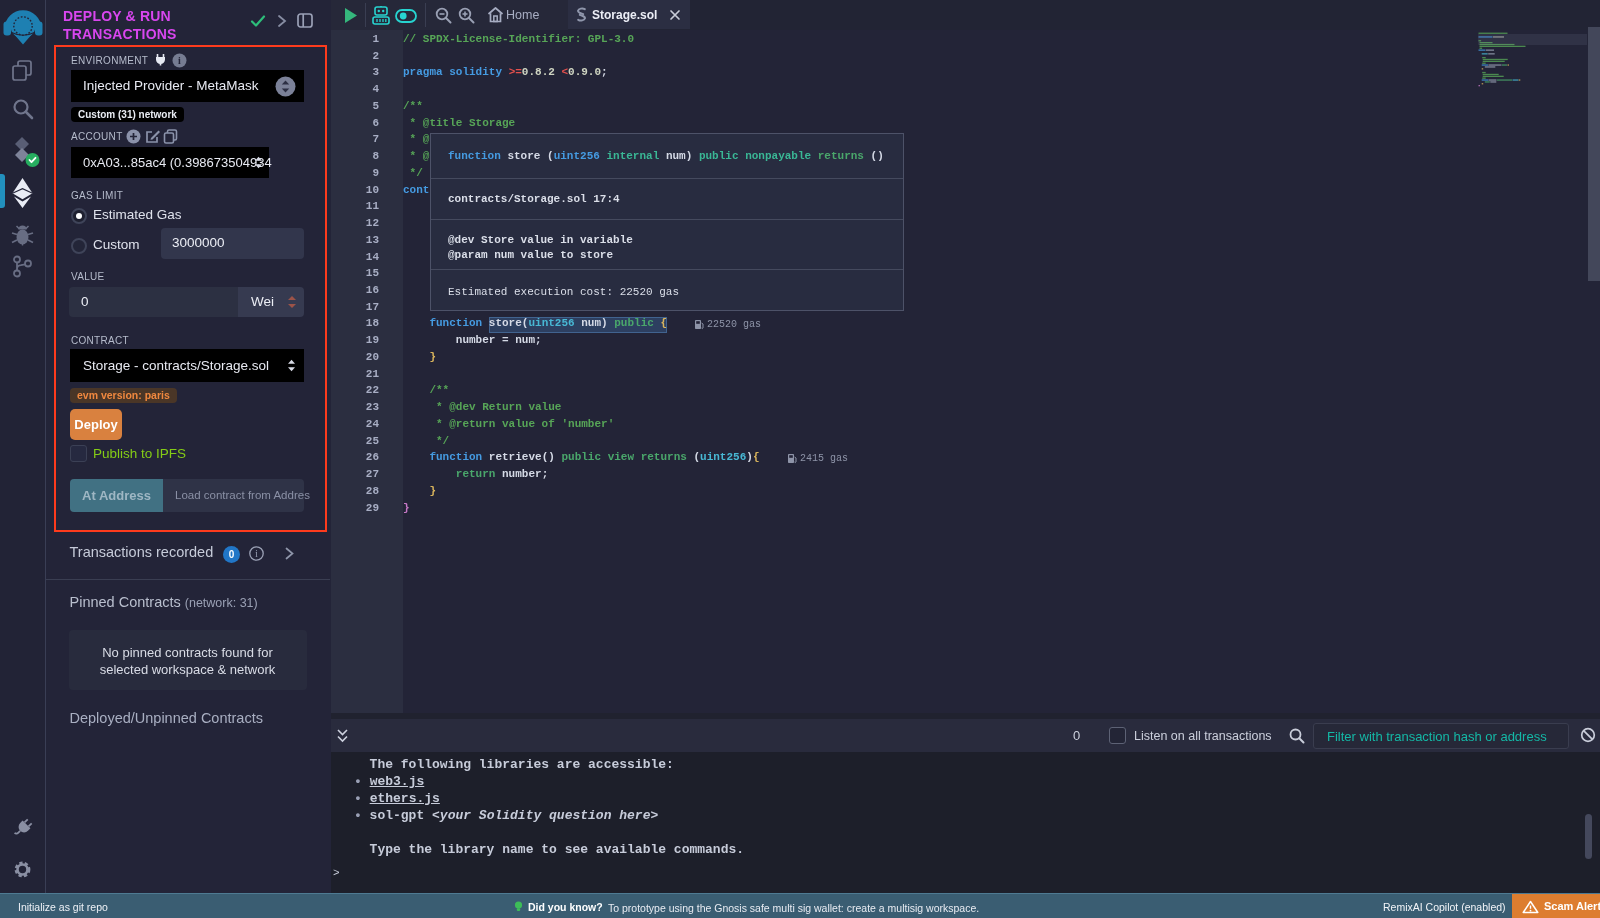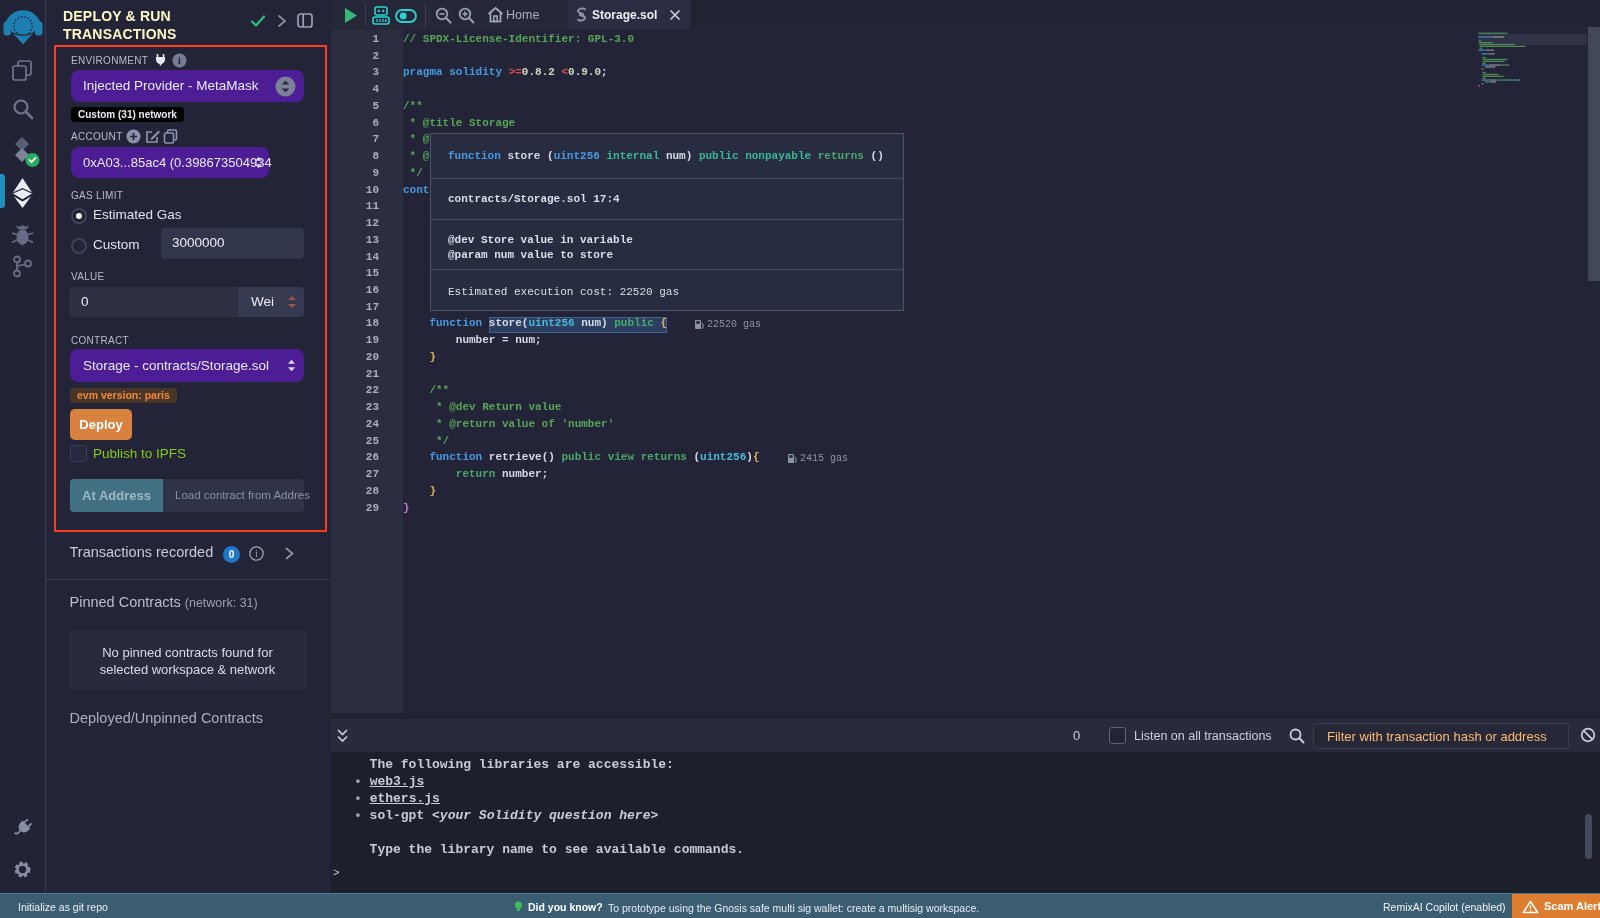--- a/index.html
+++ b/index.html
@@ -3,23 +3,23 @@
 <meta charset="utf-8">
 <style>
 html,body{margin:0;padding:0;}
 body{width:1600px;height:918px;overflow:hidden;font-family:"Liberation Sans",sans-serif;background:#232438;}
 .abs{position:absolute;}
 #app{position:absolute;left:0;top:0;width:1600px;height:918px;background:#232438;overflow:hidden;}
 
 #rail{left:0;top:0;width:45px;height:893px;background:#222336;border-right:1px solid #3a3e55;}
 
 #panel{left:46px;top:0;width:284px;height:893px;background:#232438;}
-#ptitle{left:17px;top:8px;color:#fef9c3;font-size:14px;font-weight:600;line-height:17.5px;letter-spacing:.2px;}
+#ptitle{left:17px;top:8px;color:#d946ef;font-size:14px;font-weight:600;line-height:17.5px;letter-spacing:.2px;}
 .lbl{color:#b6bccc;font-size:10px;font-weight:400;letter-spacing:.3px;}
-.sel{background:#4c1d95;border-radius:8px;color:#e8eaf2;font-size:13.5px;}
+.sel{background:#000000;border-radius:0;color:#e8eaf2;font-size:13.5px;}
 .redbox{left:8px;top:45px;width:269px;height:483px;border:2.5px solid #fe3b1d;}
 .badge{border-radius:4px;font-weight:700;}
 
 #main{left:331px;top:0;width:1269px;height:712px;background:#232437;}
 #toolbar{left:0;top:0;width:1269px;height:30px;background:#262839;}
 #tabstrip{left:237px;top:0;width:1032px;height:30px;background:#222434;}
 #tab{left:237px;top:0;width:122px;height:29px;background:#2b2e42;color:#eceef6;font-size:13px;}
 #gutter{left:0;top:30px;width:72px;height:689px;background:#2b2e40;}
 #codearea{left:72px;top:30px;width:1197px;height:689px;background:#232437;}
 pre{margin:0;font-family:"Liberation Mono",monospace;}
@@ -230,21 +230,21 @@
         <path d="M2 1 L6.5 5.5 L11 1 M2 7.5 L6.5 12 L11 7.5" fill="none" stroke="#cdd1de" stroke-width="1.6"></path>
       </svg>
     <div class="abs" style="left:742px;top:728px;color:#ccd0dd;font-size:13px;z-index:3;">0</div>
     <div class="abs" style="left:778px;top:727px;width:15px;height:15px;border:1px solid #5d6275;border-radius:3px;background:#232536;z-index:3;"></div>
     <div class="abs" style="left:803px;top:728.5px;color:#ccd0dd;font-size:12.5px;z-index:3;">Listen on all transactions</div>
     <svg class="abs" style="left:958px;top:728px;z-index:3;" width="16" height="16" viewBox="0 0 16 16">
         <circle cx="6.5" cy="6.5" r="5" fill="none" stroke="#c9cdda" stroke-width="1.8"></circle>
         <line x1="10.3" y1="10.3" x2="14.5" y2="14.5" stroke="#c9cdda" stroke-width="2" stroke-linecap="round"></line>
       </svg>
     <div class="abs" style="left:982px;top:723px;width:256px;height:26px;background:#262838;border:1px solid #3a3d4f;border-radius:3px;box-sizing:border-box;z-index:3;">
-      <div class="abs" style="left:13px;top:5px;color:#fdba74;font-size:13px;white-space:nowrap;">Filter with transaction hash or address</div>
+      <div class="abs" style="left:13px;top:5px;color:#14b8a6;font-size:13px;white-space:nowrap;">Filter with transaction hash or address</div>
     </div>
     <svg class="abs" style="left:1249px;top:727px;z-index:3;" width="16" height="16" viewBox="0 0 16 16">
         <circle cx="8" cy="8" r="6.3" fill="none" stroke="#c9cdda" stroke-width="1.7"></circle>
         <line x1="3.6" y1="3.6" x2="12.4" y2="12.4" stroke="#c9cdda" stroke-width="1.7"></line>
       </svg>
     <div id="termbody" class="abs"></div>
     <pre id="termtext" class="abs">  The following libraries are accessible:
 <span style="color:#9aa0b5;">•</span> <span style="text-decoration:underline;">web3.js</span>
 <span style="color:#9aa0b5;">•</span> <span style="text-decoration:underline;">ethers.js</span>
 <span style="color:#9aa0b5;">•</span> sol-gpt <i>&lt;your Solidity question here&gt;</i>
@@ -389,21 +389,21 @@
     </div>
     <div class="abs lbl" style="left:25px;top:335px;">CONTRACT</div>
     <div class="abs sel" style="left:24px;top:349px;width:234px;height:33px;">
       <div class="abs" style="left:13px;top:9px;">Storage - contracts/Storage.sol</div>
       <svg class="abs" style="right:8px;top:10px;" width="9" height="13" viewBox="0 0 9 13">
           <path d="M1 4.7 L4.5 0.8 L8 4.7 Z" fill="#d8dbe6"></path>
           <path d="M1 8.3 L4.5 12.2 L8 8.3 Z" fill="#d8dbe6"></path>
         </svg>
     </div>
     <div class="abs badge" style="left:24px;top:387.5px;background:#4a3627;color:#f0883f;font-size:10.5px;padding:1.5px 7px 2px;">evm version: paris</div>
-    <div class="abs" style="left:24px;top:409px;width:62px;height:31px;background:#d9813f;border-radius:5px;color:#fff;font-weight:700;font-size:13px;text-align:center;line-height:31px;">Deploy</div>
+    <div class="abs" style="left:24px;top:409px;width:52px;height:31px;background:#d9813f;border-radius:5px;color:#fff;font-weight:700;font-size:13px;text-align:center;line-height:31px;">Deploy</div>
     <div class="abs" style="left:24px;top:445px;width:15px;height:15px;border-radius:3px;border:1.5px solid #3b4055;background:#262940;"></div>
     <div class="abs" style="left:47px;top:446px;color:#84cc16;font-size:13.5px;">Publish to IPFS</div>
     <div class="abs" style="left:24px;top:479px;width:93px;height:33px;background:#417183;border-radius:4px 0 0 4px;color:#9fb7c4;font-weight:700;font-size:13px;text-align:center;line-height:33px;">At Address</div>
     <div class="abs" style="left:117px;top:479px;width:141px;height:33px;background:#2f3347;border-radius:0 4px 4px 0;">
       <div class="abs" style="left:12px;top:10px;color:#8a90a5;font-size:11.5px;white-space:nowrap;">Load contract from Addres</div>
     </div>
 
     <div class="abs" style="left:23.5px;top:544px;color:#c6cbd9;font-size:14.5px;">Transactions recorded</div>
     <div class="abs" style="left:177px;top:545.5px;width:17px;height:17px;border-radius:50%;background:#2176c7;color:#fff;font-size:10px;font-weight:700;text-align:center;line-height:17px;">0</div>
     <svg class="abs" style="left:202.5px;top:546px;" width="15" height="15" viewBox="0 0 15 15">

